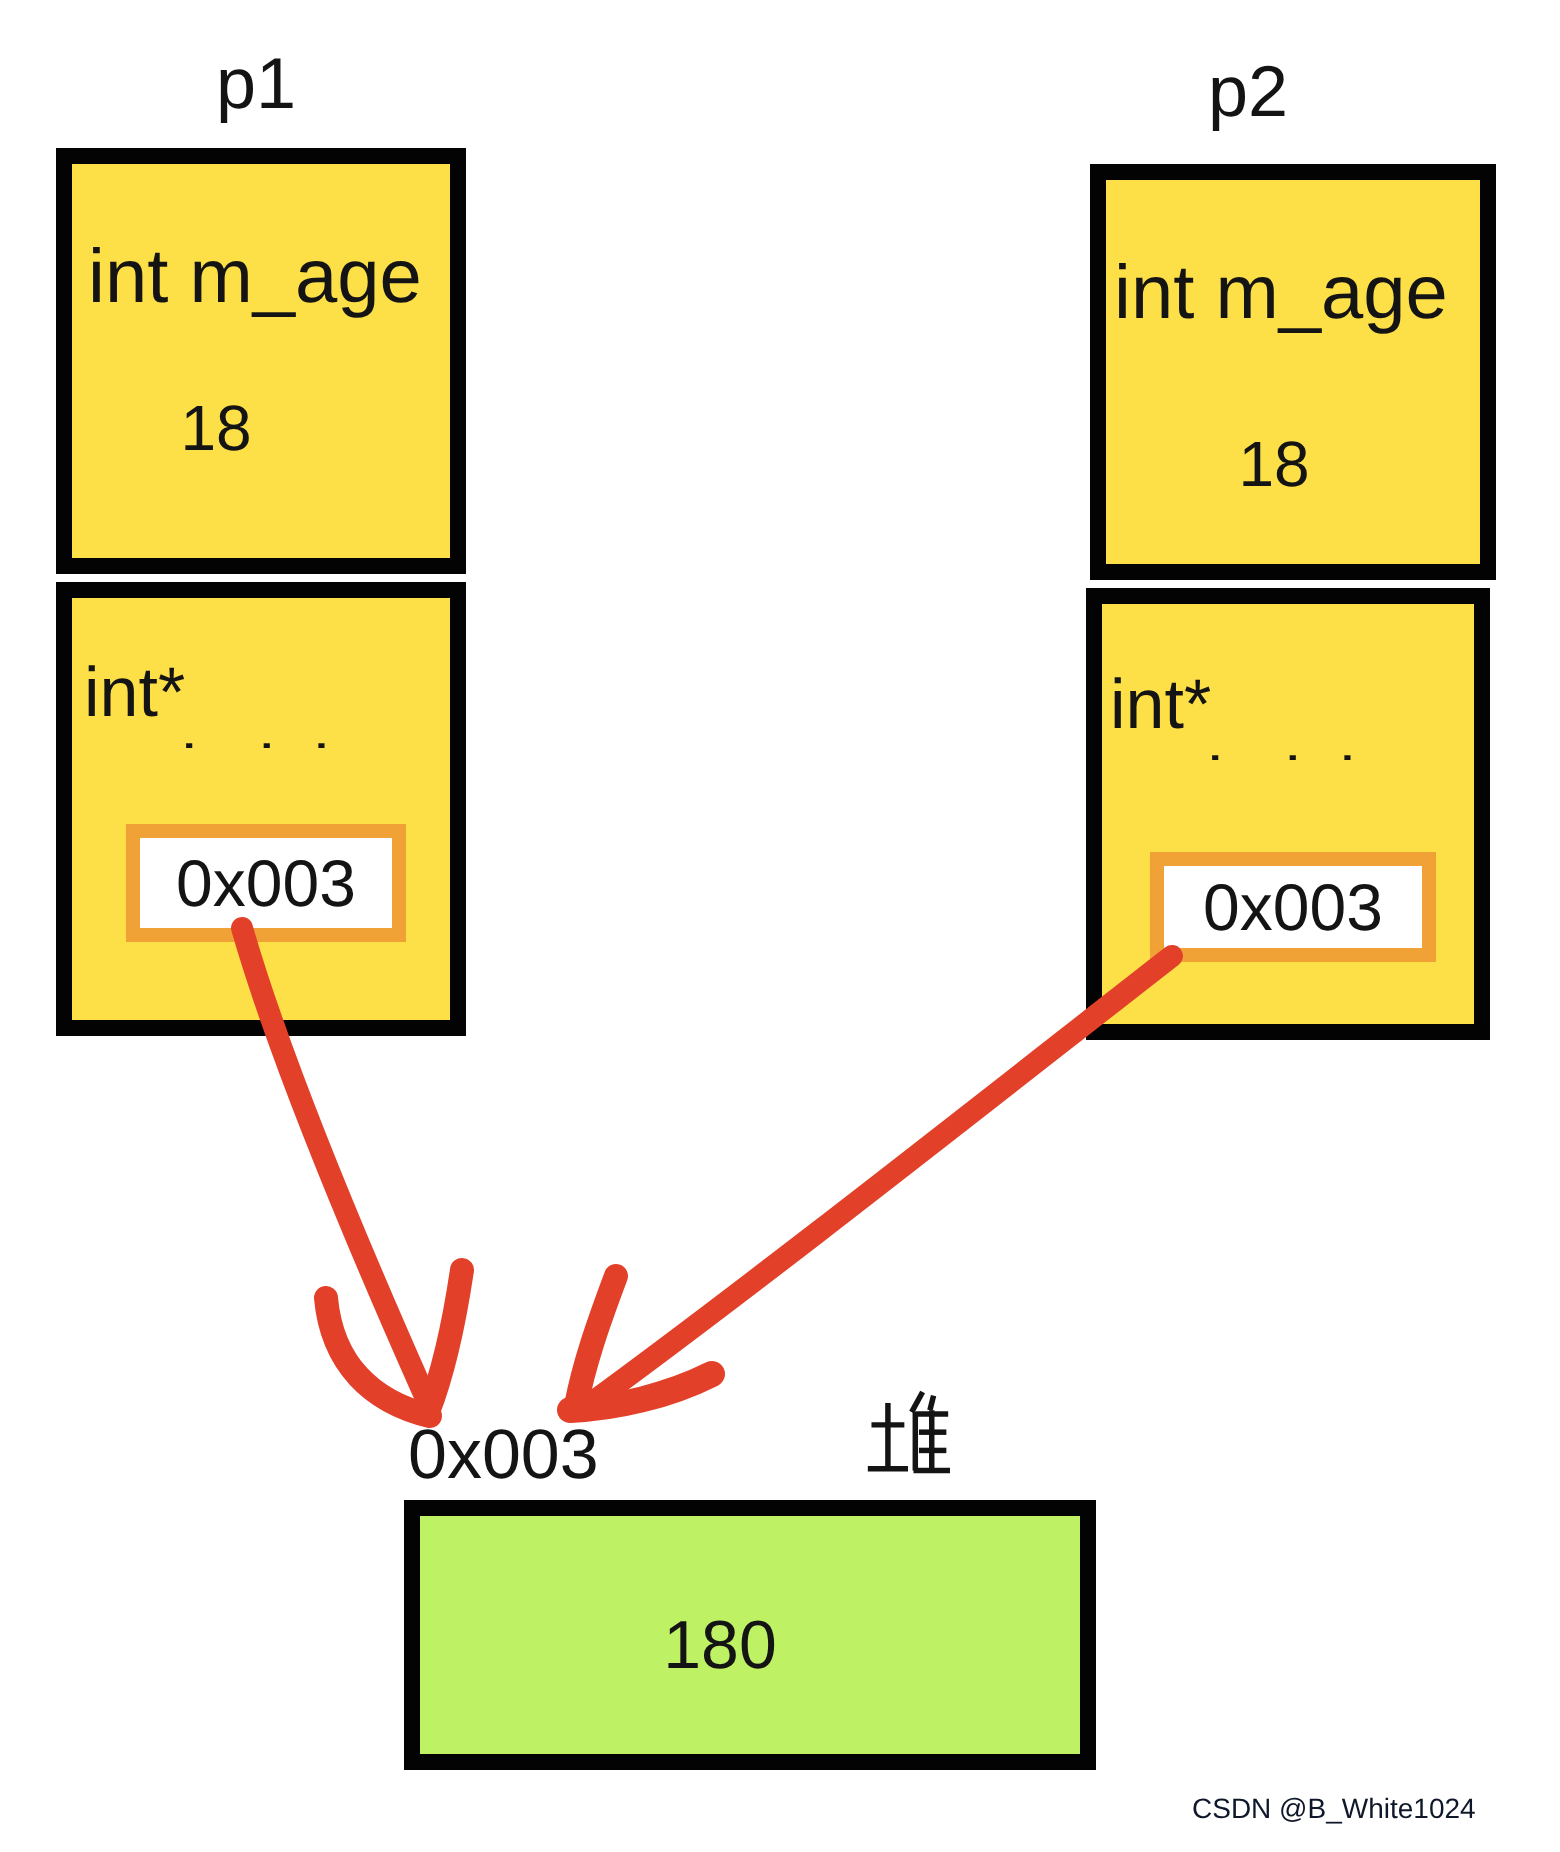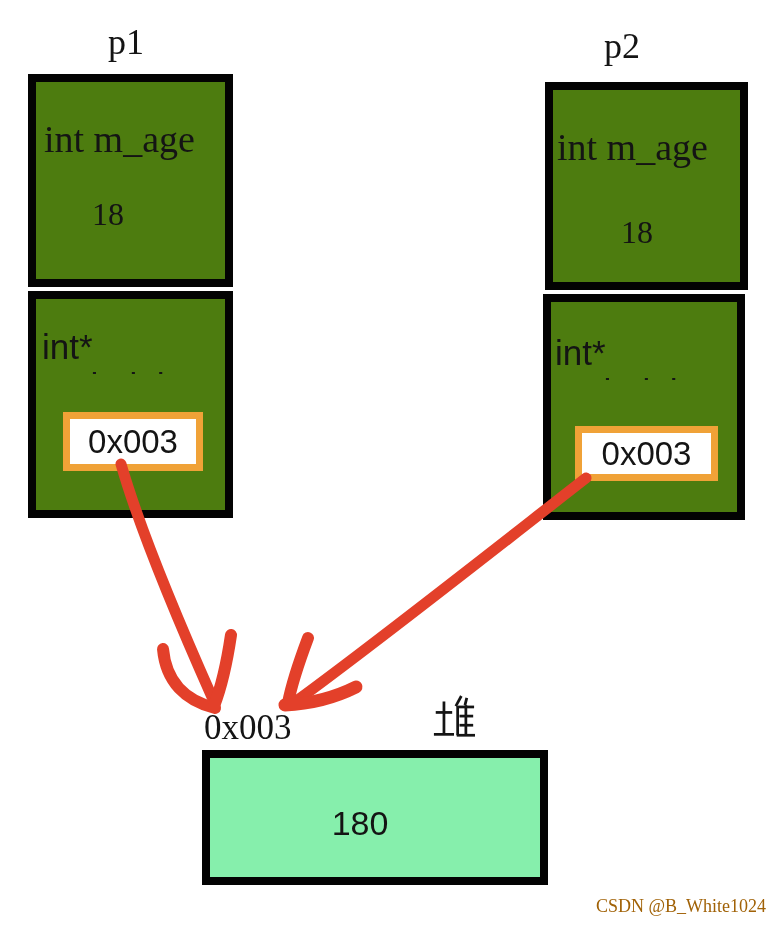--- a/index.html
+++ b/index.html
@@ -1,36 +1,36 @@
 <!DOCTYPE html>
 <html><head>
 <meta charset="utf-8">
 <style>
   html,body{margin:0;padding:0;background:#ffffff;}
   .stage{
     position:relative;width:780px;height:926px;background:#ffffff;
     font-family:"Liberation Sans",sans-serif;color:#111;overflow:hidden;
   }
-  .abs{position:absolute;line-height:1;white-space:nowrap;font-family:Liberation Serif, serif;}
+  .abs{position:absolute;line-height:1;white-space:nowrap;}
   .objlabel{font-size:36px;color:#141414;}
-  .membox{position:absolute;border:8px solid #030303;box-sizing:border-box;background:#4d7c0f;}
+  .membox{position:absolute;border:8px solid #030303;box-sizing:border-box;background:#fde047;}
   .decl{font-size:38px;color:#141414;}
   .decl-clip{position:absolute;overflow:hidden;height:46px;font-size:35px;color:#141414;line-height:1.1;}
   .val{font-size:32px;color:#141414;text-align:center;}
   .ptrbox{
     position:absolute;border:7px solid #f0a237;box-sizing:border-box;background:#fff;
     display:flex;align-items:center;justify-content:center;
   }
   .ptrbox span{font-size:33px;color:#141414;}
   .heapbox{position:absolute;left:202px;top:750px;width:346px;height:135px;
-    border:8px solid #030303;box-sizing:border-box;background:#86efac;}
+    border:8px solid #030303;box-sizing:border-box;background:#bef264;}
   .heapval{position:absolute;left:100px;top:46px;width:100px;text-align:center;
     font-size:34px;color:#141414;}
   .heapaddr{font-size:35px;color:#141414;}
-  .watermark{font-size:18px;color:#a16207;}
+  .watermark{font-size:14px;color:#0f172a;}
   .overlay{position:absolute;left:0;top:0;width:780px;height:926px;pointer-events:none;}
   .cjk-glyph{position:absolute;left:433px;top:694px;}
 </style>
 </head>
 <body>
 
 <div class="stage">
 
   <span class="abs objlabel" style="left:108px;top:24px;">p1</span>
   <span class="abs objlabel" style="left:604px;top:28px;">p2</span>

